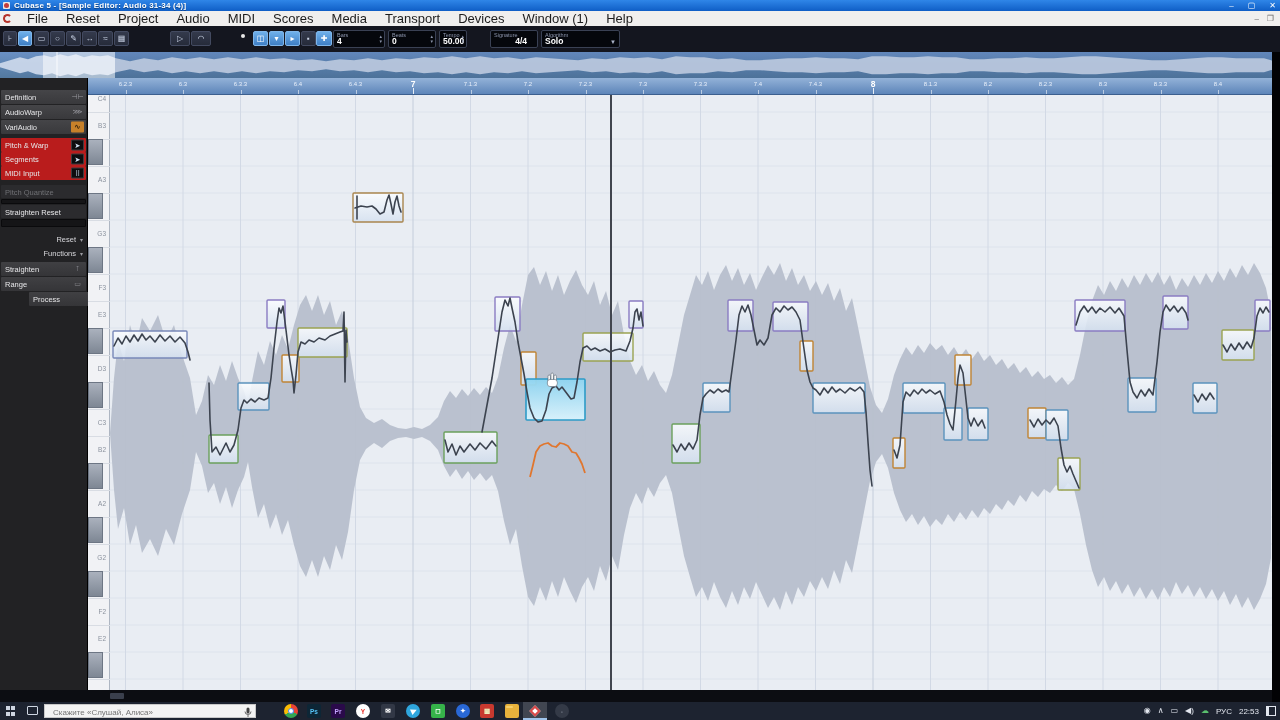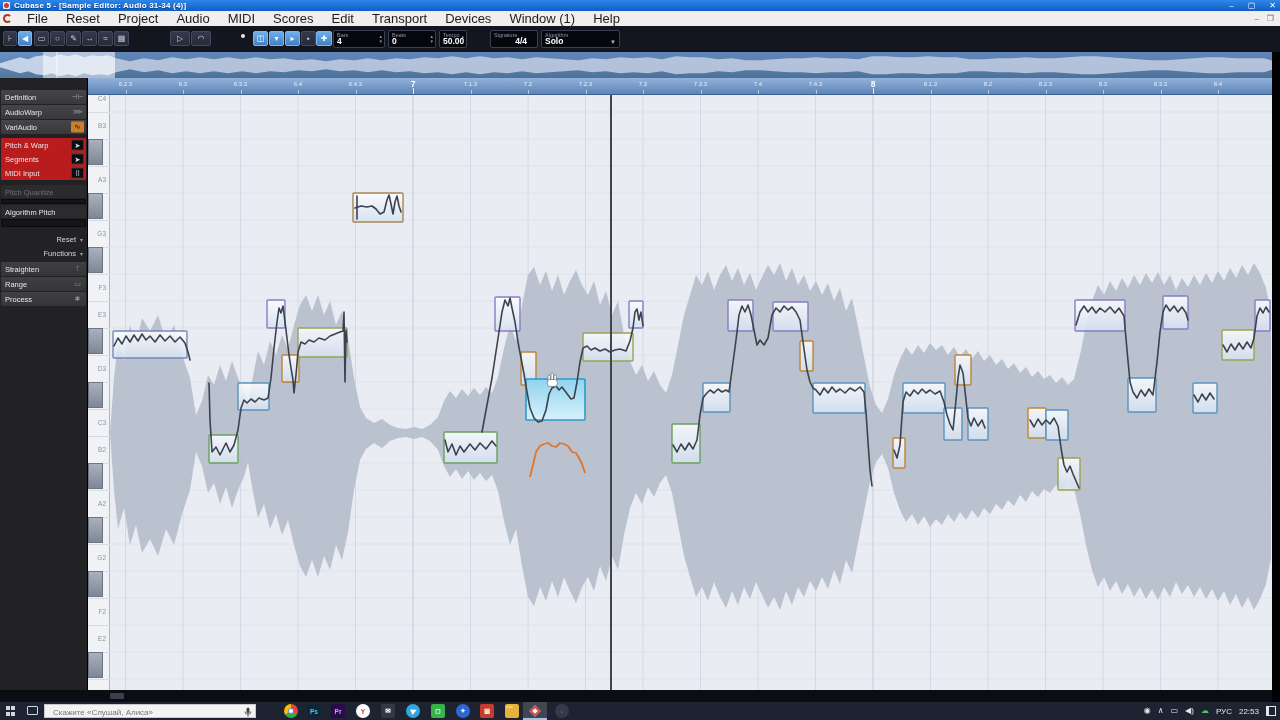--- a/index.html
+++ b/index.html
@@ -104,21 +104,21 @@
 
   <div class="menubar">
     <span class="mb-logo"></span>
     <div id="menu-items">
         <span class="mi">File</span>
         <span class="mi">Reset</span>
         <span class="mi">Project</span>
         <span class="mi">Audio</span>
         <span class="mi">MIDI</span>
         <span class="mi">Scores</span>
-        <span class="mi">Edit</span>
+        <span class="mi">Media</span>
         <span class="mi">Transport</span>
         <span class="mi">Devices</span>
         <span class="mi">Window (1)</span>
         <span class="mi">Help</span>
       </div>
     <div class="mdi-ctl" id="mdi-ctl">
         <span>–</span>
         <span>❐</span>
       </div>
   </div>
@@ -243,40 +243,40 @@
       </div>
       <div class="irow tool" style="top: 88px; height: 14px;">
         <span class="itxt">MIDI Input</span>
         <span class="iico">⠿</span>
       </div>
       <div class="irow param disabled" style="top: 107px; height: 13px;">
         <span class="itxt">Pitch Quantize</span>
       </div>
       <div class="irow bar" style="top: 121px; height: 5px;"></div>
       <div class="irow param" style="top: 127px; height: 13px;">
-        <span class="itxt">Algorithm Pitch</span>
+        <span class="itxt">Straighten Reset</span>
       </div>
       <div class="irow bar" style="top: 141px; height: 8px;"></div>
       <div class="irow dropdown" style="top: 154px; height: 13px;">
         <span class="itxt">Reset</span>
         <span class="caret">▾</span>
       </div>
       <div class="irow dropdown" style="top: 168px; height: 13px;">
         <span class="itxt">Functions</span>
         <span class="caret">▾</span>
       </div>
       <div class="irow section" style="top: 184px; height: 14px;">
         <span class="itxt">Straighten</span>
         <span class="iico">⊺</span>
       </div>
       <div class="irow section" style="top: 199px; height: 14px;">
         <span class="itxt">Range</span>
         <span class="iico">▭</span>
       </div>
-      <div class="irow section" style="top: 214px; height: 14px;">
+      <div class="irow section" style="top: 214px; height: 14px; margin-left: 28px;">
         <span class="itxt">Process</span>
         <span class="iico">✱</span>
       </div>
     </div>
 
   <div class="keyboard" id="keyboard">
       <div class="kb-line" style="top: 17px;"></div>
       <div class="kb-line" style="top: 44px;"></div>
       <div class="kb-line" style="top: 71px;"></div>
       <div class="kb-line" style="top: 98px;"></div>

